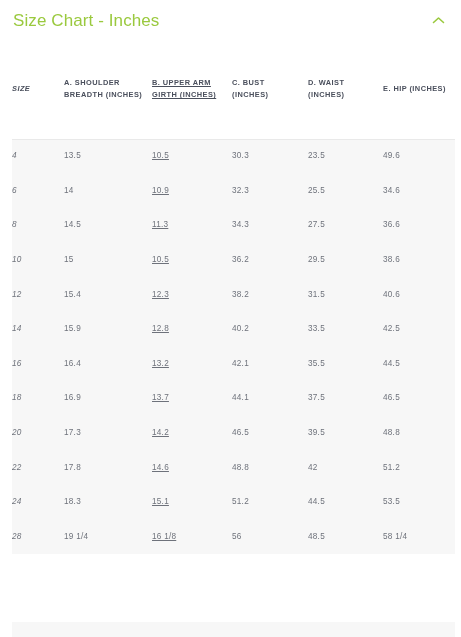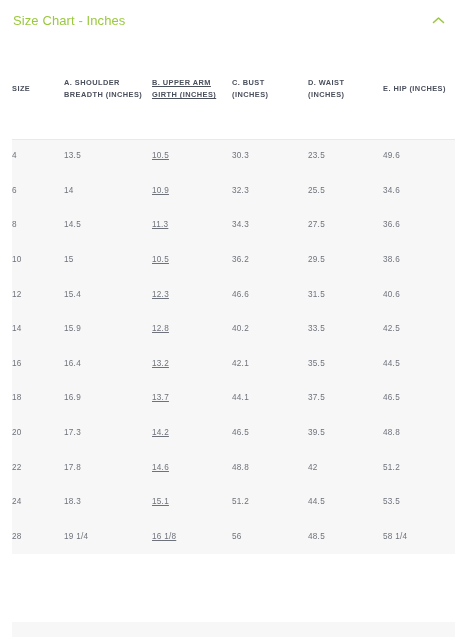--- a/index.html
+++ b/index.html
@@ -32,21 +32,21 @@
     height: 40px;
     display: flex;
     align-items: center;
     justify-content: space-between;
     padding: 0 14px 0 13px;
     box-sizing: border-box;
     background: #ffffff;
   }
 
   .panel-title {
-    font-size: 13px;
+    font-size: 17px;
     font-weight: 400;
     color: #9ac93e;
     letter-spacing: 0.1px;
     line-height: 1;
     white-space: nowrap;
   }
 
   .collapse-toggle {
     width: 18px;
     height: 18px;
@@ -102,21 +102,21 @@
     letter-spacing: 0.25px;
     line-height: 1;
     padding: 0 6px 0 0;
     height: 34.6px;
     background: #f7f7f7;
     box-sizing: border-box;
     white-space: nowrap;
   }
 
   
-  .col-size  { width: 52px;  padding-left: 14px; }
+  .col-size  { width: 52px;  padding-left: 14px; font-style: italic; }
   .col-a     { width: 88px;  padding-left: 2px; }
   .col-b     { width: 80px;  padding-left: 2px; text-decoration: underline; }
   .col-c     { width: 76px;  padding-left: 2px; }
   .col-d     { width: 75px;  padding-left: 2px; }
   .col-e     { width: 72px;  padding-left: 2px; }
 
   .body-fill {
     position: absolute;
     left: 12px;
     top: 622px;
@@ -180,21 +180,21 @@
           <td class="col-a">15</td>
           <td class="col-b">10.5</td>
           <td class="col-c">36.2</td>
           <td class="col-d">29.5</td>
           <td class="col-e">38.6</td>
         </tr>
         <tr>
           <td class="col-size">12</td>
           <td class="col-a">15.4</td>
           <td class="col-b">12.3</td>
-          <td class="col-c">46.6</td>
+          <td class="col-c">38.2</td>
           <td class="col-d">31.5</td>
           <td class="col-e">40.6</td>
         </tr>
         <tr>
           <td class="col-size">14</td>
           <td class="col-a">15.9</td>
           <td class="col-b">12.8</td>
           <td class="col-c">40.2</td>
           <td class="col-d">33.5</td>
           <td class="col-e">42.5</td>

